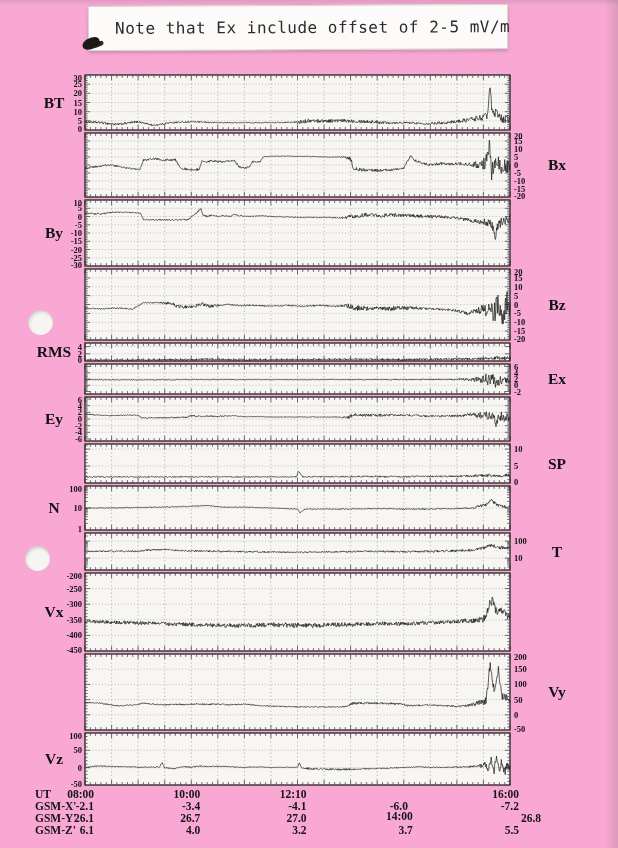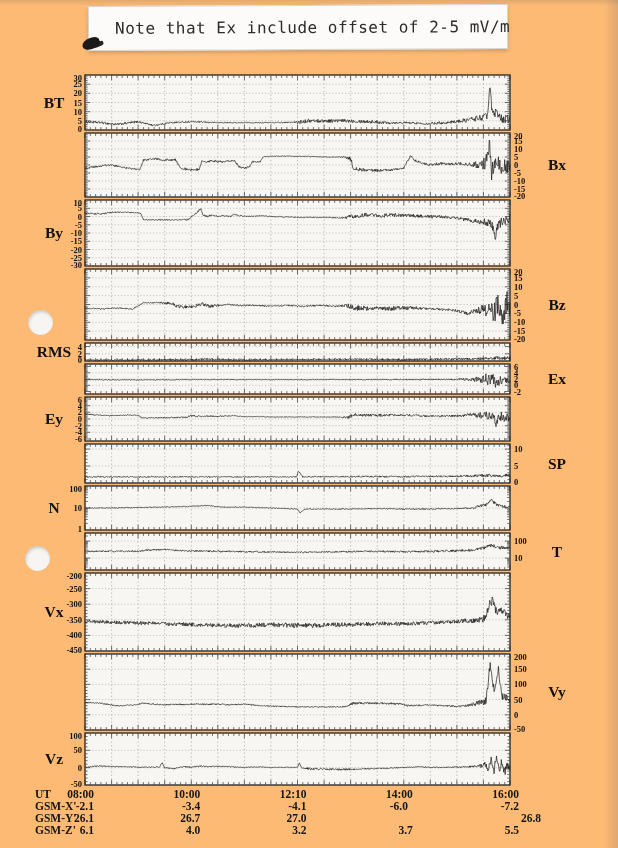--- a/index.html
+++ b/index.html
@@ -1,16 +1,16 @@
 <!DOCTYPE html>
 <html><head>
 <meta charset="utf-8">
 <style>
   html,body{margin:0;padding:0;}
-  .page{position:relative;width:618px;height:848px;background:#fdba74;overflow:hidden;
+  .page{position:relative;width:618px;height:848px;background:#f9a8d4;overflow:hidden;
         font-family:"Liberation Serif",serif;}
   .page::after{content:"";position:absolute;top:0;right:0;width:14px;height:100%;
         background:linear-gradient(to right,rgba(110,105,100,0),rgba(110,105,100,0.22));pointer-events:none;}
   .page::before{content:"";position:absolute;top:0;left:0;width:100%;height:6px;
         background:linear-gradient(to bottom,rgba(100,95,90,0.18),rgba(100,95,90,0));pointer-events:none;}
   .note{position:absolute;left:88px;top:5px;width:418px;height:43px;background:#fcfbf9;
         border:1px solid #d8d5d0;box-shadow:0 2px 4px rgba(60,55,50,0.25);
         display:flex;align-items:center;transform:rotate(-0.25deg);}
   .note span{font-family:"DejaVu Sans Mono",monospace;font-size:16px;color:#2b2b2b;
         padding-left:26px;letter-spacing:0.5px;white-space:nowrap;}
@@ -227,21 +227,21 @@
         <text x="82" y="739.0" text-anchor="end" font-size="8.5" font-weight="bold" fill="#111111">100</text>
         <text x="54" y="764.0" text-anchor="middle" font-size="15.5" font-weight="bold" fill="#111111">Vz</text>
       </g>
     </svg>
   <div id="data-table">
       <div class="trow" style="top: 0px;">
         <span class="rlabel">UT</span>
         <span class="cell" style="left: 24px;">08:00</span>
         <span class="cell" style="left: 130.25px;">10:00</span>
         <span class="cell" style="left: 236.5px;">12:10</span>
-        <span class="cell" style="left: 342.75px;">14:00</span>
+        <span class="cell" style="left: 342.75px; margin-top: 22px;">14:00</span>
         <span class="cell" style="left: 449px;">16:00</span>
       </div>
       <div class="trow" style="top: 12px;">
         <span class="rlabel">GSM-X'</span>
         <span class="cell" style="left: 24px;">-2.1</span>
         <span class="cell" style="left: 130.25px;">-3.4</span>
         <span class="cell" style="left: 236.5px;">-4.1</span>
         <span class="cell" style="left: 338px;">-6.0</span>
         <span class="cell" style="left: 449px;">-7.2</span>
       </div>

